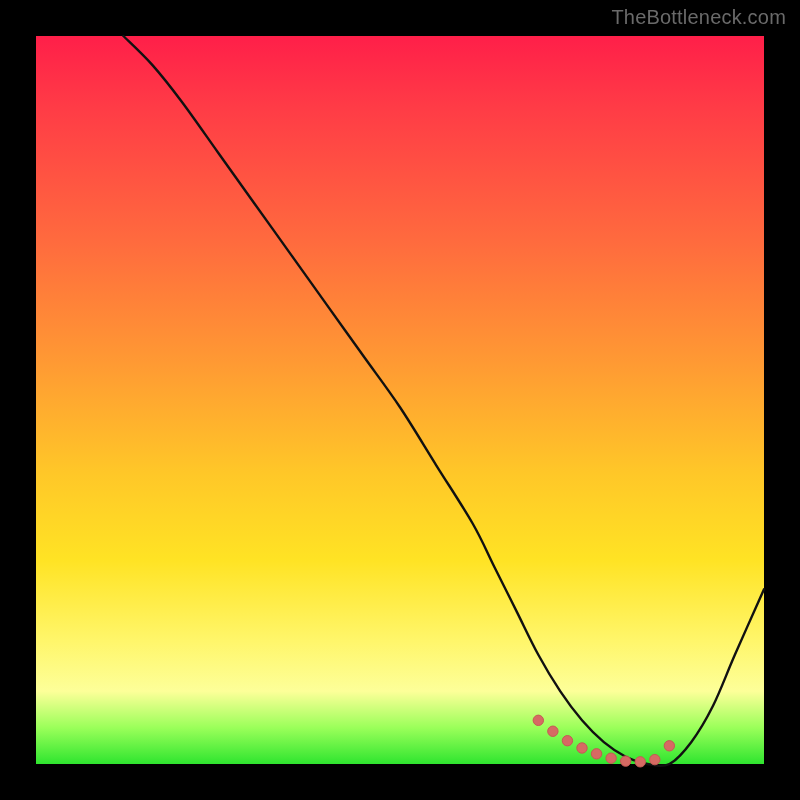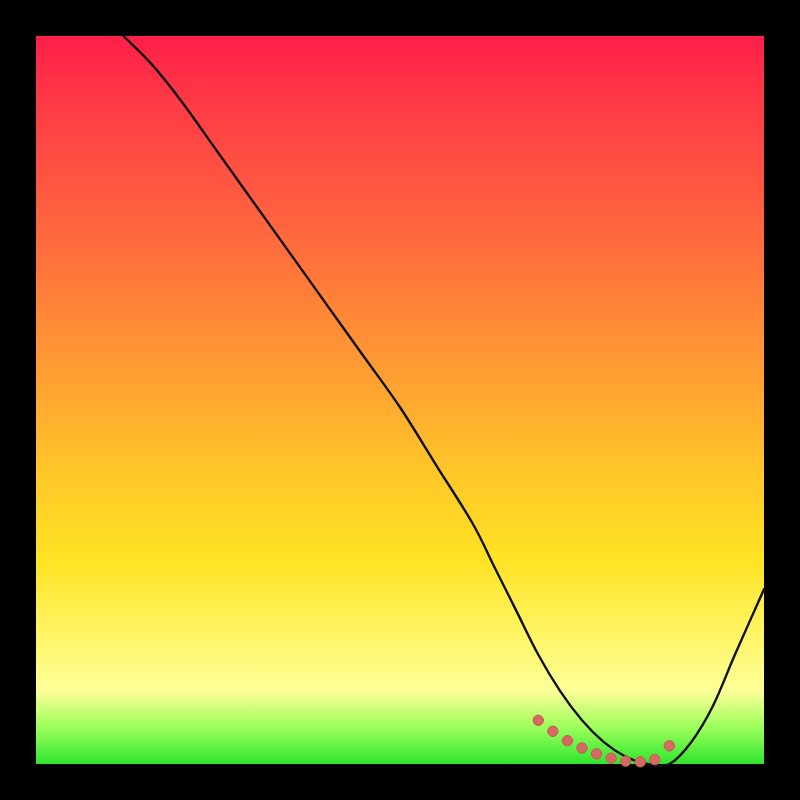--- a/index.html
+++ b/index.html
@@ -54,20 +54,21 @@
     top: 0;
     width: 728px;
     height: 728px;
     overflow: visible;
   }
 </style>
 </head>
 <body>
 
 <div class="frame">
+  <div class="watermark">TheBottleneck.com</div>
 
   <div class="plot">
     <svg class="curve" viewBox="0 0 728 728" preserveAspectRatio="none">
       <path id="curve-path" fill="none" stroke="#111111" stroke-width="2.4" stroke-linecap="round" stroke-linejoin="round" d="M 87.36 0.00 C 92.21 4.85, 106.77 18.20, 116.48 29.12 C 126.19 40.04, 134.68 50.96, 145.60 65.52 C 156.52 80.08, 169.87 99.49, 182.00 116.48 C 194.13 133.47, 206.27 150.45, 218.40 167.44 C 230.53 184.43, 242.67 201.41, 254.80 218.40 C 266.93 235.39, 279.07 252.37, 291.20 269.36 C 303.33 286.35, 315.47 303.33, 327.60 320.32 C 339.73 337.31, 351.87 353.08, 364.00 371.28 C 376.13 389.48, 388.27 410.11, 400.40 429.52 C 412.53 448.93, 427.09 470.77, 436.80 487.76 C 446.51 504.75, 451.36 516.88, 458.64 531.44 C 465.92 546.00, 473.20 560.56, 480.48 575.12 C 487.76 589.68, 495.04 605.45, 502.32 618.80 C 509.60 632.15, 516.88 644.28, 524.16 655.20 C 531.44 666.12, 538.72 675.83, 546.00 684.32 C 553.28 692.81, 560.56 700.09, 567.84 706.16 C 575.12 712.23, 582.40 717.08, 589.68 720.72 C 596.96 724.36, 604.24 726.79, 611.52 728.00 C 618.80 729.21, 626.08 731.64, 633.36 728.00 C 640.64 724.36, 647.92 715.87, 655.20 706.16 C 662.48 696.45, 669.76 684.32, 677.04 669.76 C 684.32 655.20, 690.39 638.21, 698.88 618.80 C 707.37 599.39, 723.15 564.20, 728.00 553.28"></path>
       <g id="marker-group">
           <circle cx="502.32" cy="684.32" r="5.2" fill="#d66a63" stroke="#c55a54" stroke-width="1"></circle>
           <circle cx="516.88" cy="695.24" r="5.2" fill="#d66a63" stroke="#c55a54" stroke-width="1"></circle>
           <circle cx="531.44" cy="704.70" r="5.2" fill="#d66a63" stroke="#c55a54" stroke-width="1"></circle>
           <circle cx="546.00" cy="711.98" r="5.2" fill="#d66a63" stroke="#c55a54" stroke-width="1"></circle>
           <circle cx="560.56" cy="717.81" r="5.2" fill="#d66a63" stroke="#c55a54" stroke-width="1"></circle>

